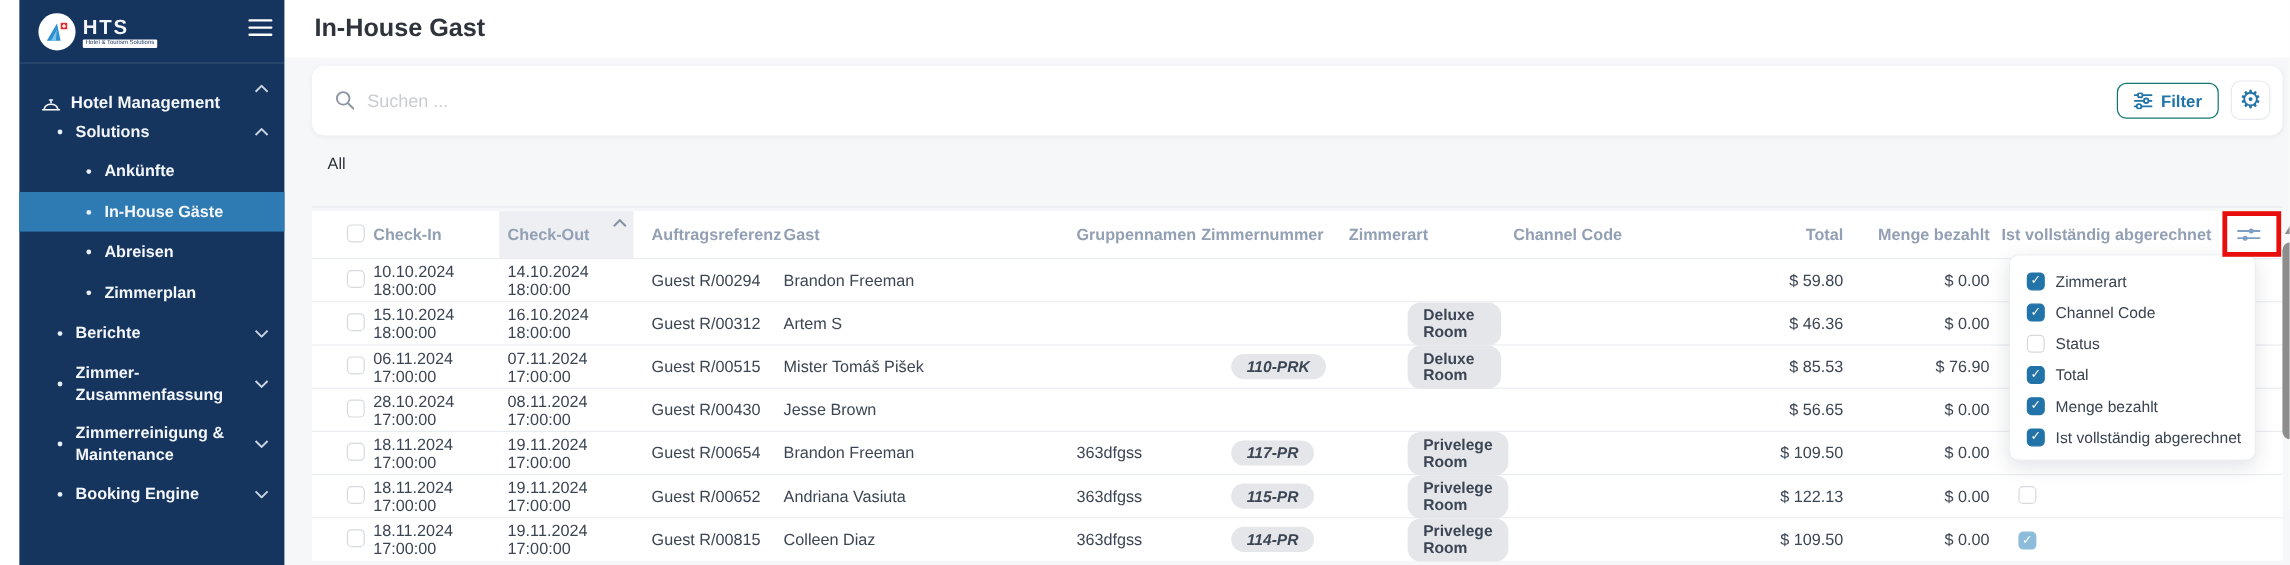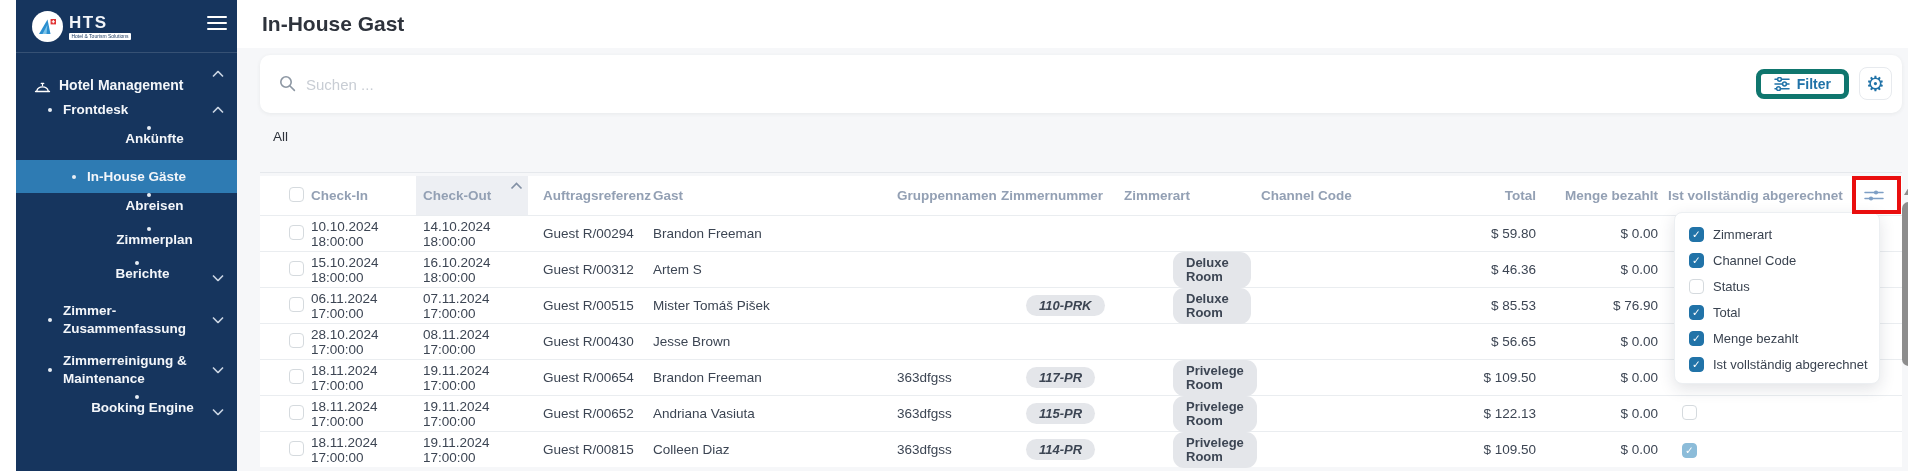--- a/index.html
+++ b/index.html
@@ -16,38 +16,38 @@
   .brand { color:#f2f5f9; font-size:17px; font-weight:700; letter-spacing:1.5px; line-height:1; }
   .tagline { margin-top:2px; background:#fff; color:#16355e; font-size:5px; line-height:7px; padding:0 2px; border-radius:1px; width:62px; text-align:center; white-space:nowrap; overflow:hidden; }
   .hamburger { position:absolute; right:10px; top:16px; width:20px; cursor:pointer; }
   .hamburger span { display:block; height:2.4px; background:#fff; border-radius:2px; margin-bottom:3.4px; }
   .hamburger span:last-child { margin-bottom:0; }
 
   .side-nav { position:absolute; top:54px; left:0; right:0; }
   .side-item { position:relative; display:flex; align-items:center; color:#f3f6fa; font-size:13.5px; font-weight:600; cursor:pointer; }
   .side-item .lbl { line-height:1.3; max-width:128px; }
   .side-item .chev { position:absolute; right:13px; top:50%; transform:translateY(-50%); display:flex; }
-  .h40 { height:40px; } .h32 { height:32px; } .h34 { height:34px;flex-direction:column; } .h33 { height:33px; } .h50 { height:50px; }
+  .h40 { height:40px; } .h32 { height:32px; } .h34 { height:34px; } .h33 { height:33px; } .h50 { height:50px; }
   .lvl0 { padding-left:18px; font-size:14px;align-items:flex-end; }
   .lvl0 .mgmt-icon { margin-right:8px; display:flex; }
   .lvl1 { padding-left:32px; }
   .lvl2 { padding-left:56px; }
   .dot { width:4px; height:4px; border-radius:50%; background:#e8eef5; margin-right:11px; flex:0 0 auto; }
   .side-item.selected { background:#2e7bb3; }
 
   
   .topband { position:absolute; left:221px; top:0; width:1687px; height:48px; background:#fff; }
   .page-title { position:absolute; left:246px; top:12px; font-size:21px; font-weight:700; color:#2e333c; }
 
   
   .search-card { position:absolute; left:244px; top:55px; width:1642px; height:58px; background:#fff; border-radius:10px; box-shadow:0 1px 4px rgba(40,50,60,.07); }
   .search-icon { position:absolute; left:19px; top:20px; display:flex; }
   .search-input { position:absolute; left:46px; top:14px; width:700px; height:30px; border:none; outline:none; font-size:15px; color:#39424e; background:transparent; font-family:inherit; }
   .search-input::placeholder { color:#c8cdd4; }
-  .filter-btn { position:absolute; right:53px; top:14px; height:30px; display:flex; align-items:center; gap:7px; padding:0 13px; border:5px solid #0f766e; border-radius:8px; background:#fff; color:#2173a8; font-size:14px; font-weight:700; cursor:pointer; font-family:inherit; }
+  .filter-btn { position:absolute; right:53px; top:14px; height:30px; display:flex; align-items:center; gap:7px; padding:0 13px; border:1px solid #0f766e; border-radius:8px; background:#fff; color:#2173a8; font-size:14px; font-weight:700; cursor:pointer; font-family:inherit; }
   .gear-btn { position:absolute; right:10px; top:12px; width:33px; height:33px; border:1px solid #e7eaee; border-radius:8px; background:#fff; color:#2173a8; font-size:21px; line-height:30px; text-align:center; cursor:pointer; font-family:inherit; }
 
   
   .tab-all { position:absolute; left:257px; top:129px; font-size:13.5px; color:#2e333c; cursor:pointer; }
   .tabs-divider { position:absolute; left:244px; top:172px; width:1642px; height:1px; background:#e5e8ec; }
 
   
   .table { position:absolute; left:244px; top:176px; width:1642px; background:#fff; }
   .grid { display:grid; grid-template-columns:46px 110px 112px 118px 245px 100px 125px 135px 155px 140px 120px 180px 56px; align-items:center; }
   .thead { height:39px; color:#93a0b4; font-weight:700; font-size:13.5px; background:#fff; }
@@ -119,21 +119,21 @@
         </span>
         <span class="lbl">Hotel Management</span>
         <span class="chev">
             <svg width="12" height="7" viewBox="0 0 12 7">
               <polyline points="1,6 6,1 11,6" fill="none" stroke="#c9d4e2" stroke-width="1.6"></polyline>
             </svg>
           </span>
       </div>
       <div class="side-item lvl1 h32">
         <span class="dot"></span>
-        <span class="lbl">Frontdesk</span>
+        <span class="lbl">Solutions</span>
         <span class="chev">
             <svg width="12" height="7" viewBox="0 0 12 7">
               <polyline points="1,6 6,1 11,6" fill="none" stroke="#c9d4e2" stroke-width="1.6"></polyline>
             </svg>
           </span>
       </div>
       <div class="side-item lvl2 h34">
         <span class="dot"></span>
         <span class="lbl">Ankünfte</span>
       </div>

